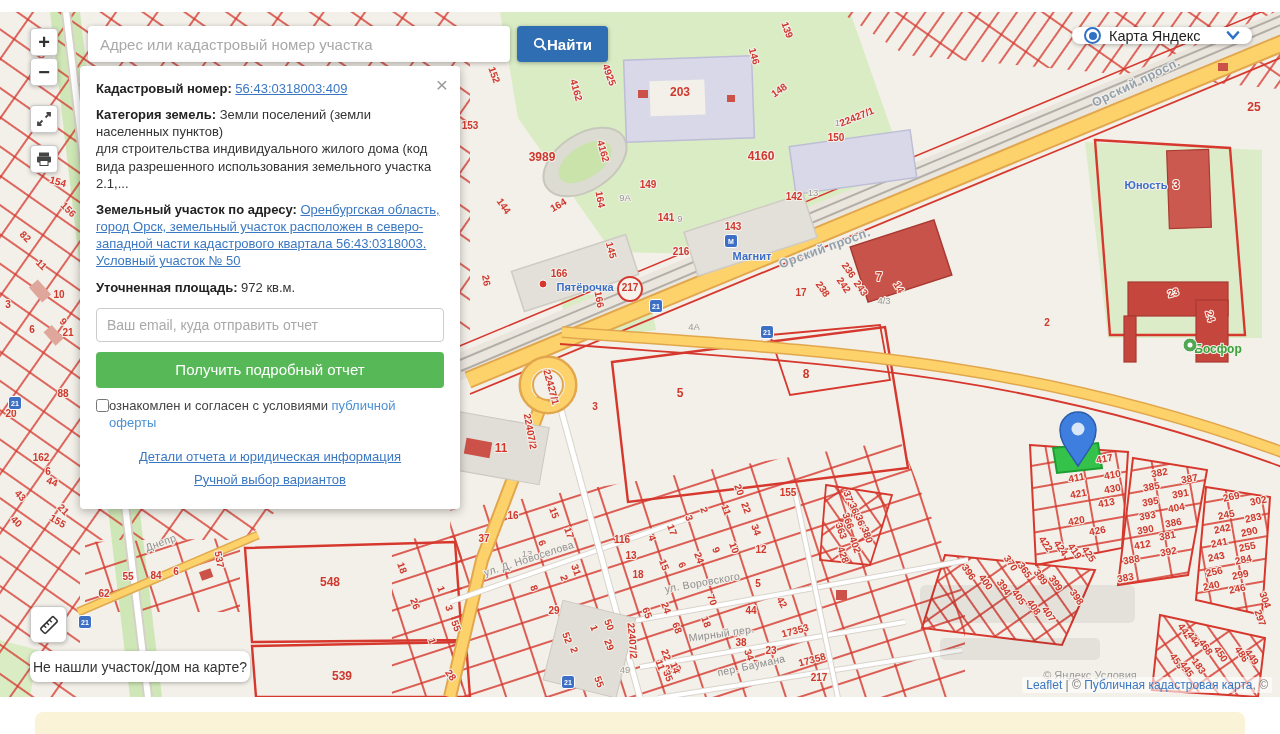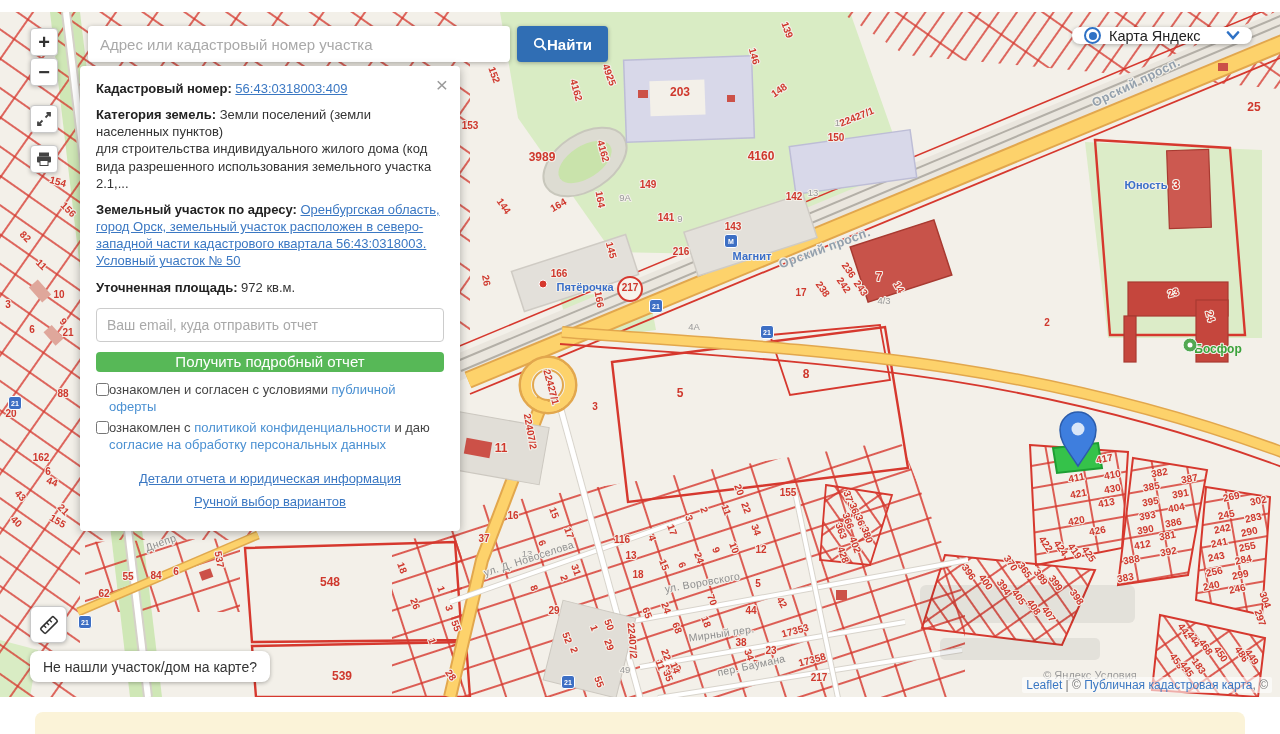--- a/index.html
+++ b/index.html
@@ -29,33 +29,33 @@
        box-shadow:0 2px 10px rgba(0,0,0,.3);padding:14px 16px 18px 16px;box-sizing:border-box;
        font-size:13px;color:#333;line-height:1.32;}
   .panel p{margin:0 0 9px 0;}
   .panel b{color:#222;}
   .plink{color:#3b78c3;text-decoration:underline;cursor:pointer;}
   .plain-link{color:#4a90d2;text-decoration:none;cursor:pointer;}
   .close-x{position:absolute;right:12px;top:8px;font-size:21px;color:#9a9a9a;cursor:pointer;line-height:1;}
   .email{width:100%;height:34px;border:1px solid #ccc;border-radius:4px;font-size:14px;padding:0 10px;
        box-sizing:border-box;margin:3px 0 10px 0;color:#333;}
   .email::placeholder{color:#a9a9a9;}
-  .getbtn{width:100%;height:20px;background:#57b857;border:none;border-radius:4px;color:#fff;
+  .getbtn{width:100%;height:36px;background:#57b857;border:none;border-radius:4px;color:#fff;
        font-size:15px;cursor:pointer;margin-bottom:9px;}
   .cbrow{display:flex;align-items:flex-start;gap:0;margin-bottom:4px;font-size:13px;color:#444;}
   .cbrow input{margin:2px 0 0 0;width:13px;height:13px;flex:0 0 auto;}
   .centerlinks{text-align:center;margin-top:16px;line-height:1.6;}
   .layersel{position:absolute;left:1072px;top:27px;width:180px;height:17px;background:#fff;border-radius:8px;
        box-shadow:0 1px 4px rgba(0,0,0,.3);display:flex;align-items:center;padding:0 12px;gap:8px;
        box-sizing:border-box;cursor:pointer;}
   .radio{width:13px;height:13px;border:2px solid #2f72c5;border-radius:50%;position:relative;flex:0 0 auto;}
   .radio::after{content:"";position:absolute;left:2.5px;top:2.5px;width:8px;height:8px;border-radius:50%;background:#2f72c5;}
   .layersel span{font-size:14.5px;color:#222;flex:1;}
   .notfound{position:absolute;left:30px;top:651px;height:31px;background:#fff;border-radius:8px;
-       box-shadow:0 1px 4px rgba(0,0,0,.3);display:flex;align-items:center;padding:0 13px;
+       box-shadow:0 1px 4px rgba(0,0,0,.3);display:flex;align-items:center;padding:0 3px;
        font-size:14px;color:#333;cursor:pointer;}
   .attrib{position:absolute;right:8px;top:677px;font-size:12px;color:#777;
        background:rgba(255,255,255,.6);padding:1px 4px;border-radius:2px;}
   .attrib a{color:#3b78c3;text-decoration:none;cursor:pointer;}
   .bottombar{position:absolute;left:35px;top:712px;width:1210px;height:22px;background:#fbf3d8;
        border-radius:8px 8px 0 0;}
 </style>
 </head>
 <body>
 
@@ -516,24 +516,20 @@
     </p>
     <p>
       <b>Уточненная площадь:</b><span> 972 кв.м.</span>
     </p>
     <input class="email" type="text" placeholder="Ваш email, куда отправить отчет" style="">
     <button class="getbtn">Получить подробный отчет</button>
     <div class="cbrow">
       <input type="checkbox" style="">
       <span><span>ознакомлен и согласен с условиями </span><a class="plain-link">публичной оферты</a></span>
     </div>
-    <div class="cbrow">
-      <input type="checkbox" style="">
-      <span><span>ознакомлен с </span><a class="plain-link">политикой конфиденциальности</a><span> и даю </span><a class="plain-link">согласие на обработку персональных данных</a></span>
-    </div>
     <div class="centerlinks">
       <a class="plink" style="display:block;">Детали отчета и юридическая информация</a>
       <a class="plink" style="display:inline-block;margin-top:2px;">Ручной выбор вариантов</a>
     </div>
   </div>
 
   <div class="ctl" style="left:30px;top:606px;width:37px;height:37px;border-radius:6px;">
     <svg width="22" height="22" viewBox="0 0 22 22">
       <g transform="rotate(-45 11 11)">
         <rect x="2" y="7.5" width="18" height="7" rx="1.5" fill="#fff" stroke="#333" stroke-width="1.6"></rect>

